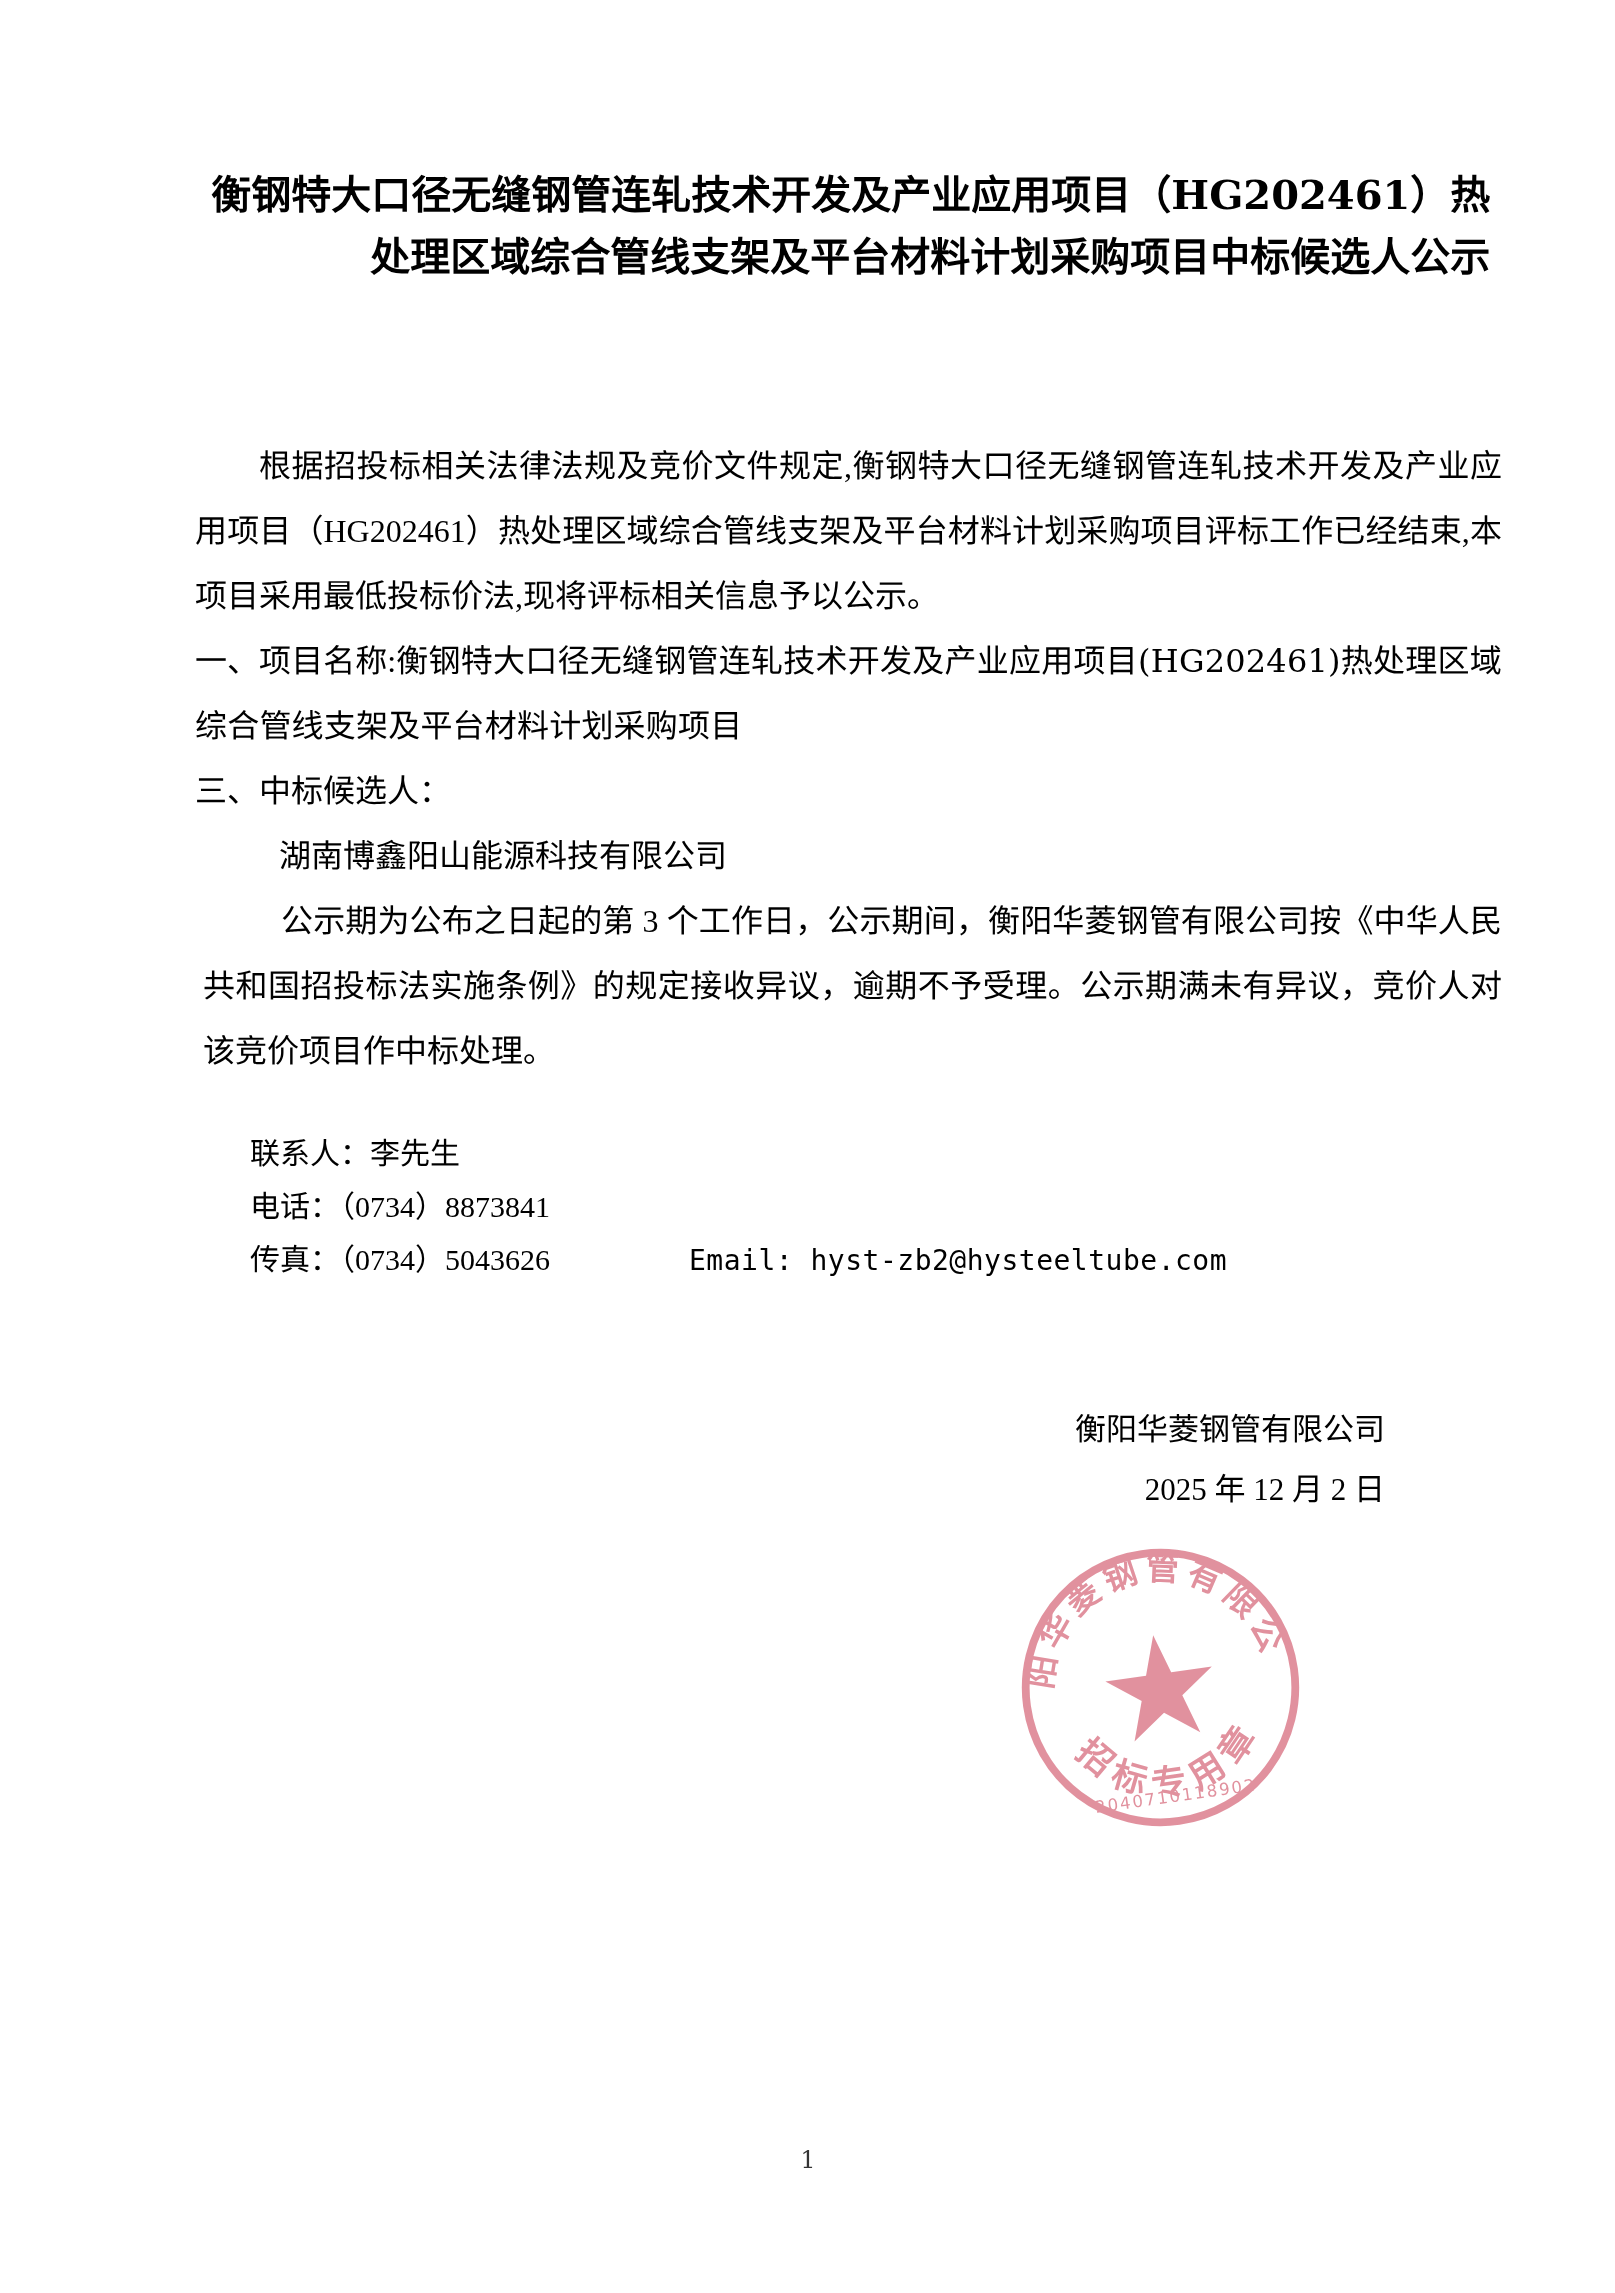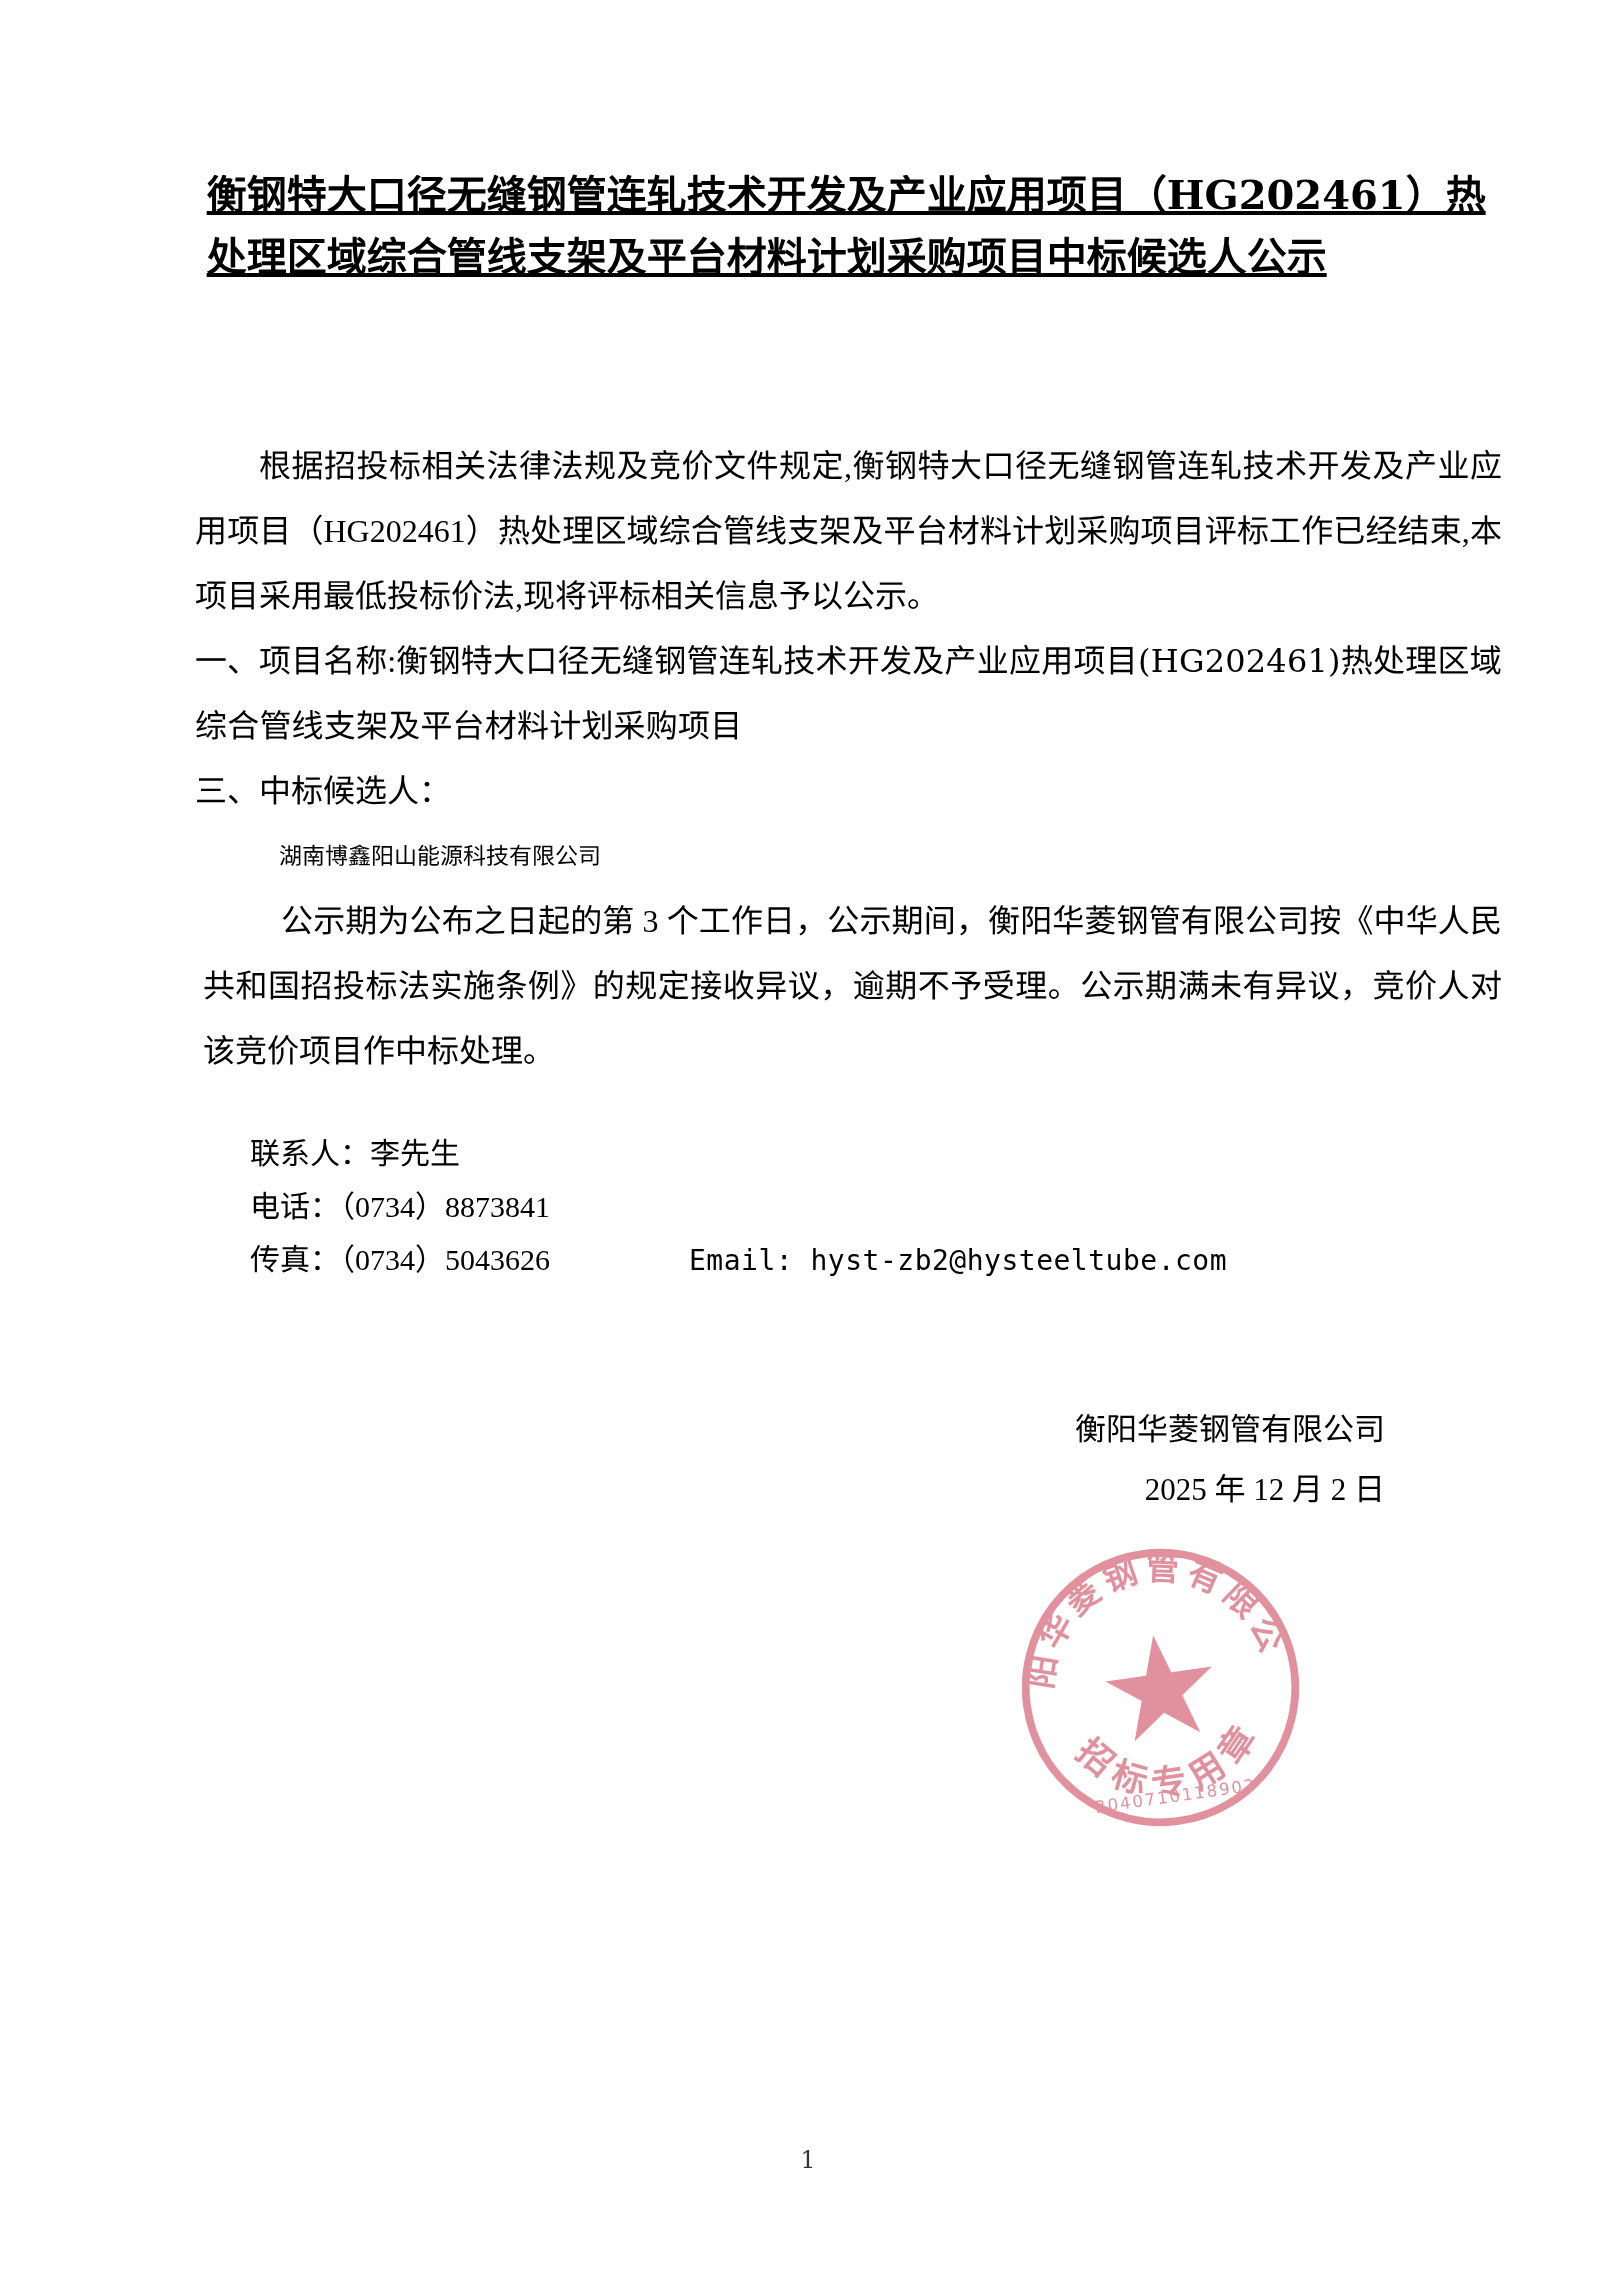--- a/index.html
+++ b/index.html
@@ -24,24 +24,23 @@
     top: 0;
     width: 1307px;
   }
 
   .doc-title {
     margin-top: 164px;
     font-family: "DejaVu Serif", "Liberation Serif", serif;
     font-weight: bold;
     font-size: 40px;
     line-height: 62px;
-    text-align: left;
+    text-align: right;
     letter-spacing: 0px;
     padding: 0 11.7px;
-    text-decoration: underline;
   }
 
   .body-block {
     margin-top: 146px;
     font-size: 32px;
     line-height: 65px;
   }
 
   .para {
     text-align: justify;
@@ -63,21 +62,21 @@
     margin: 0;
     white-space: normal;
   }
   .item-label {
     letter-spacing: 0px;
   }
 
   .winner {
     margin: 0;
     text-indent: 84px;
-    font-size: 23px;
+    font-size: 32px;
     line-height: 65px;
   }
 
   .contact {
     margin-top: 43px;
     font-size: 30px;
     line-height: 53px;
     text-indent: 55px;
   }
   .contact .mail {

